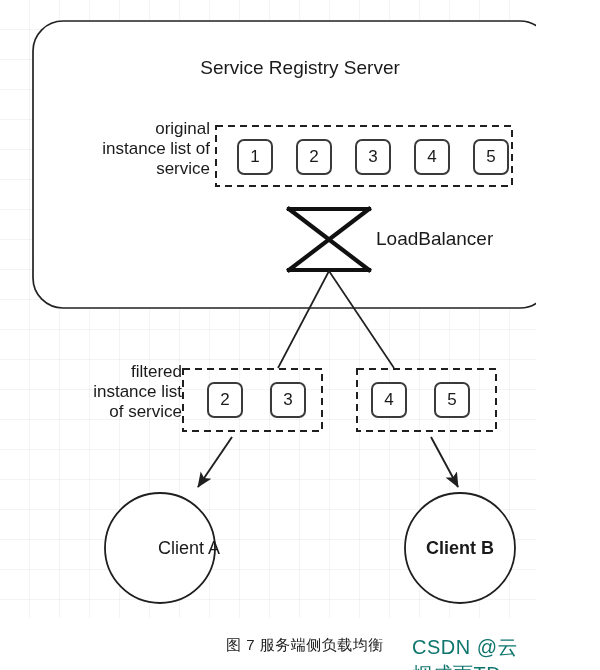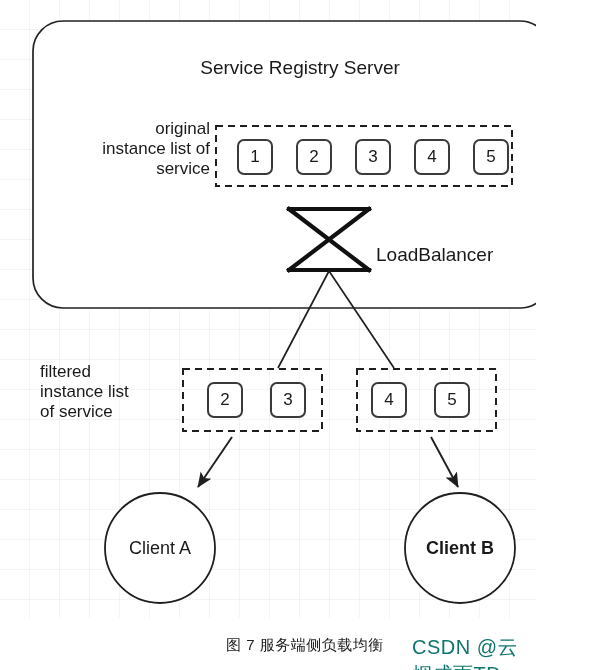--- a/index.html
+++ b/index.html
@@ -54,45 +54,45 @@
     left: 52px;
     top: 119px;
     width: 158px;
     text-align: right;
     font-size: 17px;
   }
   #filtered-label {
     left: 40px;
     top: 362px;
     width: 142px;
-    text-align: left;
+    text-align: right;
     font-size: 17px;
   }
   #lb-label {
     left: 376px;
-    top: 244px;
+    top: 228px;
     font-size: 19px;
   }
   .node-num {
     position: absolute;
     font-size: 17px;
     color: #1a1a1a;
     text-align: center;
     width: 34px;
     line-height: 34px;
   }
   .client-text {
     position: absolute;
     font-size: 18px;
     color: #1a1a1a;
     text-align: center;
     width: 120px;
     line-height: 20px;
   }
-  #client-a-text { left: 100px; top: 538px; }
+  #client-a-text { left: 100px; top: 538px; text-align: right; }
   #client-b-text { left: 400px; top: 538px; font-weight: bold; }
   #caption {
     position: absolute;
     left: 226px;
     top: 636px;
     font-size: 15px;
     color: #222222;
     letter-spacing: 0.5px;
   }
   #watermark {

